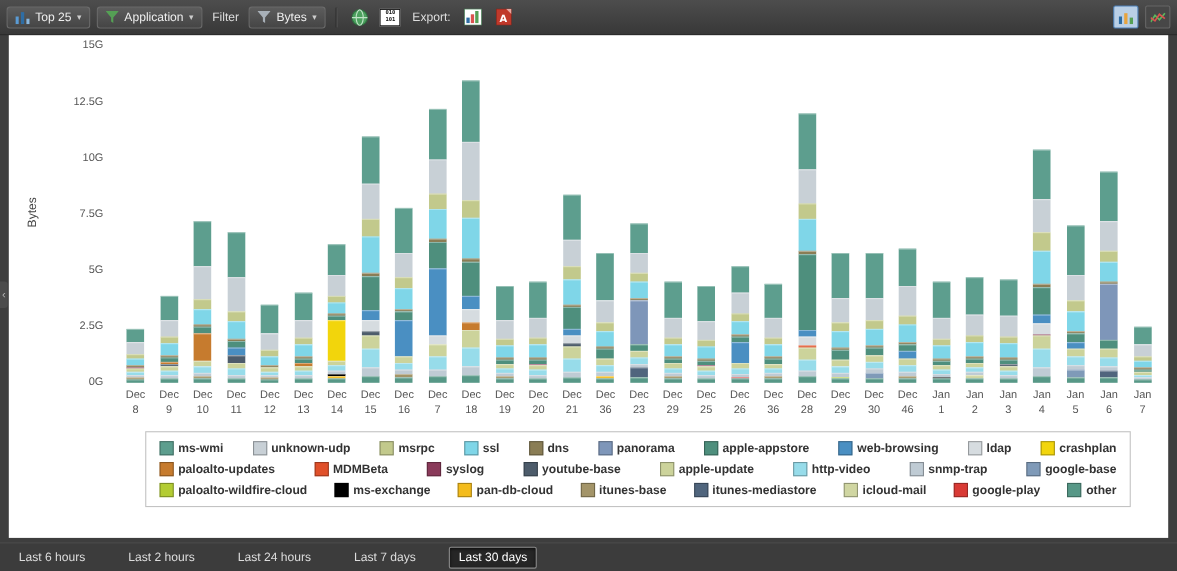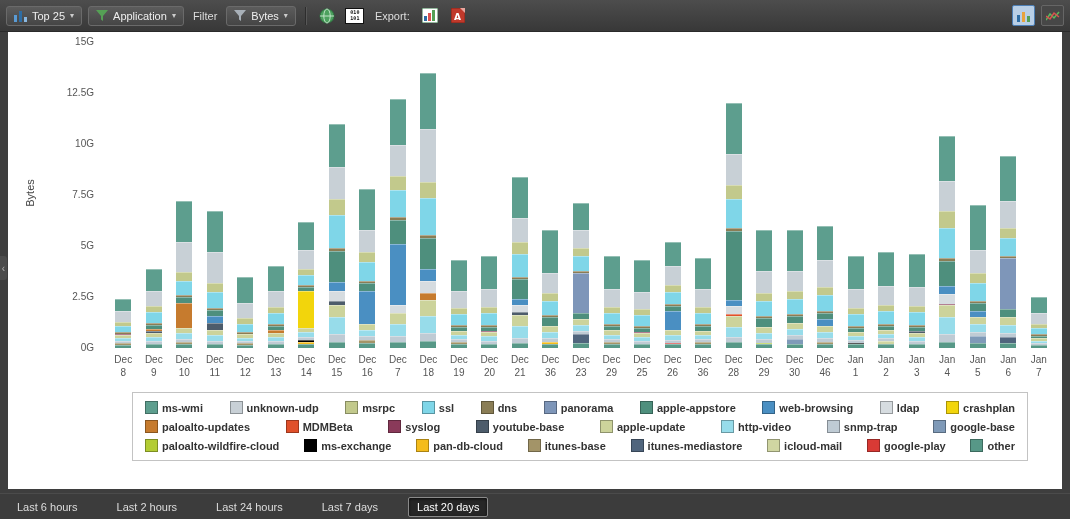--- a/index.html
+++ b/index.html
@@ -883,16 +883,16 @@
     </div>
   </div>
 
   <div class="handle">‹</div>
 
   <div class="timebar">
       <div class="tbtn">Last 6 hours</div>
       <div class="tbtn">Last 2 hours</div>
       <div class="tbtn">Last 24 hours</div>
       <div class="tbtn">Last 7 days</div>
-      <div class="tbtn active">Last 20 days</div>
+      <div class="tbtn active">Last 30 days</div>
     </div>
 
 </div>
 
 </body></html>

